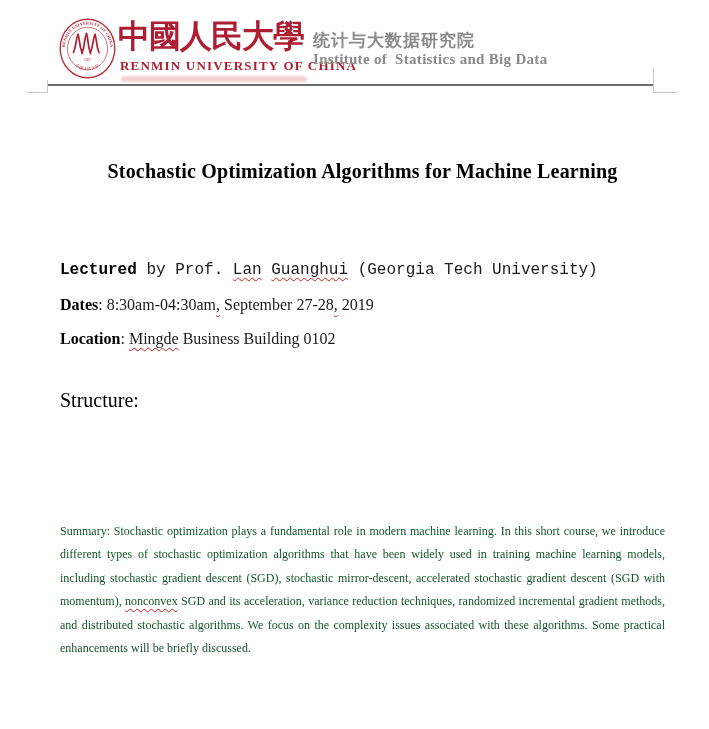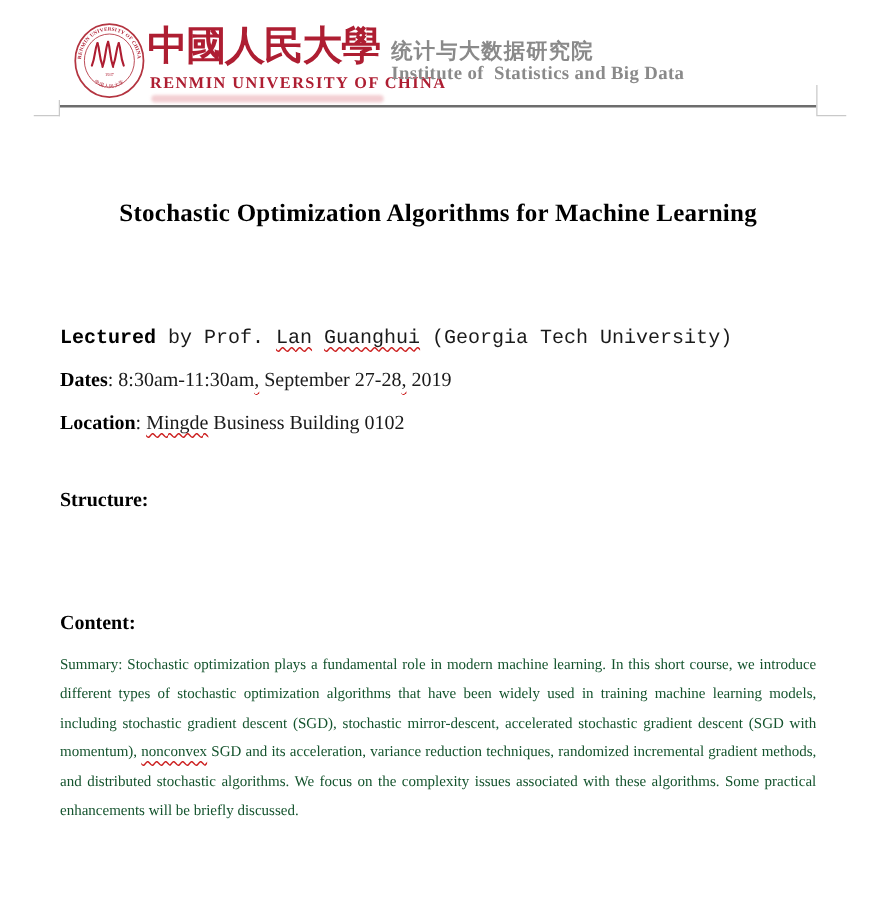--- a/index.html
+++ b/index.html
@@ -45,31 +45,31 @@
     position: absolute; left: 48px; top: 84px; width: 605px; height: 2px;
     background: #6d6d6d;
   }
   .mark { position: absolute; background: #c9c9c9; }
   .mark-left-v  { left: 47px;  top: 80px; width: 1px;  height: 13px; }
   .mark-left-h  { left: 27px;  top: 92px; width: 21px; height: 1px;  }
   .mark-right-v { left: 653px; top: 68px; width: 1px;  height: 24px; }
   .mark-right-h { left: 653px; top: 92px; width: 24px; height: 1px;  }
 
   
-  .col { position: absolute; left: 48px; width: 605px; }
+  .col { position: absolute; left: 60px; width: 605px; }
   .doc-title {
     top: 159px; text-align: center;
     font-size: 20px; font-weight: bold; line-height: 24px;
     color: #000000; letter-spacing: 0.2px;
   }
   .line { font-size: 16px; line-height: 19px; }
   .info-lectured { top: 261px; font-family: Liberation Mono, monospace; }
   .info-dates    { top: 295px; }
   .info-location { top: 329px; }
-  .heading { font-size: 16px; font-weight: bold; line-height: 19px; color: #000; }
+  .heading { font-size: 20px; font-weight: normal; line-height: 19px; color: #000; }
   .structure-heading { top: 391px; }
   .structure-text    { top: 421px; }
   .content-heading   { top: 489px; }
   .summary {
     top: 520px; font-size: 12px; line-height: 23.4px;
     text-align: justify; text-justify: inter-word; color: #14532d;
   }
   b { color: #000; }
   .sp {
     text-decoration-line: underline;
@@ -119,22 +119,21 @@
     <div class="mark mark-left-v"></div>
     <div class="mark mark-left-h"></div>
     <div class="mark mark-right-v"></div>
     <div class="mark mark-right-h"></div>
   </div>
 
   <h1 class="col doc-title">Stochastic Optimization Algorithms for Machine Learning</h1>
 
   <p class="col line info-lectured"><b>Lectured</b><span> by Prof. </span><span class="sp">Lan</span><span> </span><span class="sp">Guanghui</span><span> (Georgia Tech University)</span></p>
 
-  <p class="col line info-dates"><b>Dates</b><span>: 8:30am-11:30am</span><span class="sp">,</span><span> September 27-28</span><span class="sp">,</span><span> 2019</span></p>
+  <p class="col line info-dates"><b>Dates</b><span>: 8:30am-04:30am</span><span class="sp">,</span><span> September 27-28</span><span class="sp">,</span><span> 2019</span></p>
 
   <p class="col line info-location"><b>Location</b><span>: </span><span class="sp">Mingde</span><span> Business Building 0102</span></p>
 
   <p class="col heading structure-heading">Structure:</p>
 
-  <p class="col heading content-heading">Content:</p>
   <p class="col summary"><span>Summary: Stochastic optimization plays a fundamental role in modern machine learning. In this short course, we introduce different types of stochastic optimization algorithms that have been widely used in training machine learning models, including stochastic gradient descent (SGD), stochastic mirror-descent, accelerated stochastic gradient descent (SGD with momentum), </span><span class="sp">nonconvex</span><span> SGD and its acceleration, variance reduction techniques, randomized incremental gradient methods, and distributed stochastic algorithms. We focus on the complexity issues associated with these algorithms. Some practical enhancements will be briefly discussed.</span></p>
 
 </div>
 
 </body></html>

